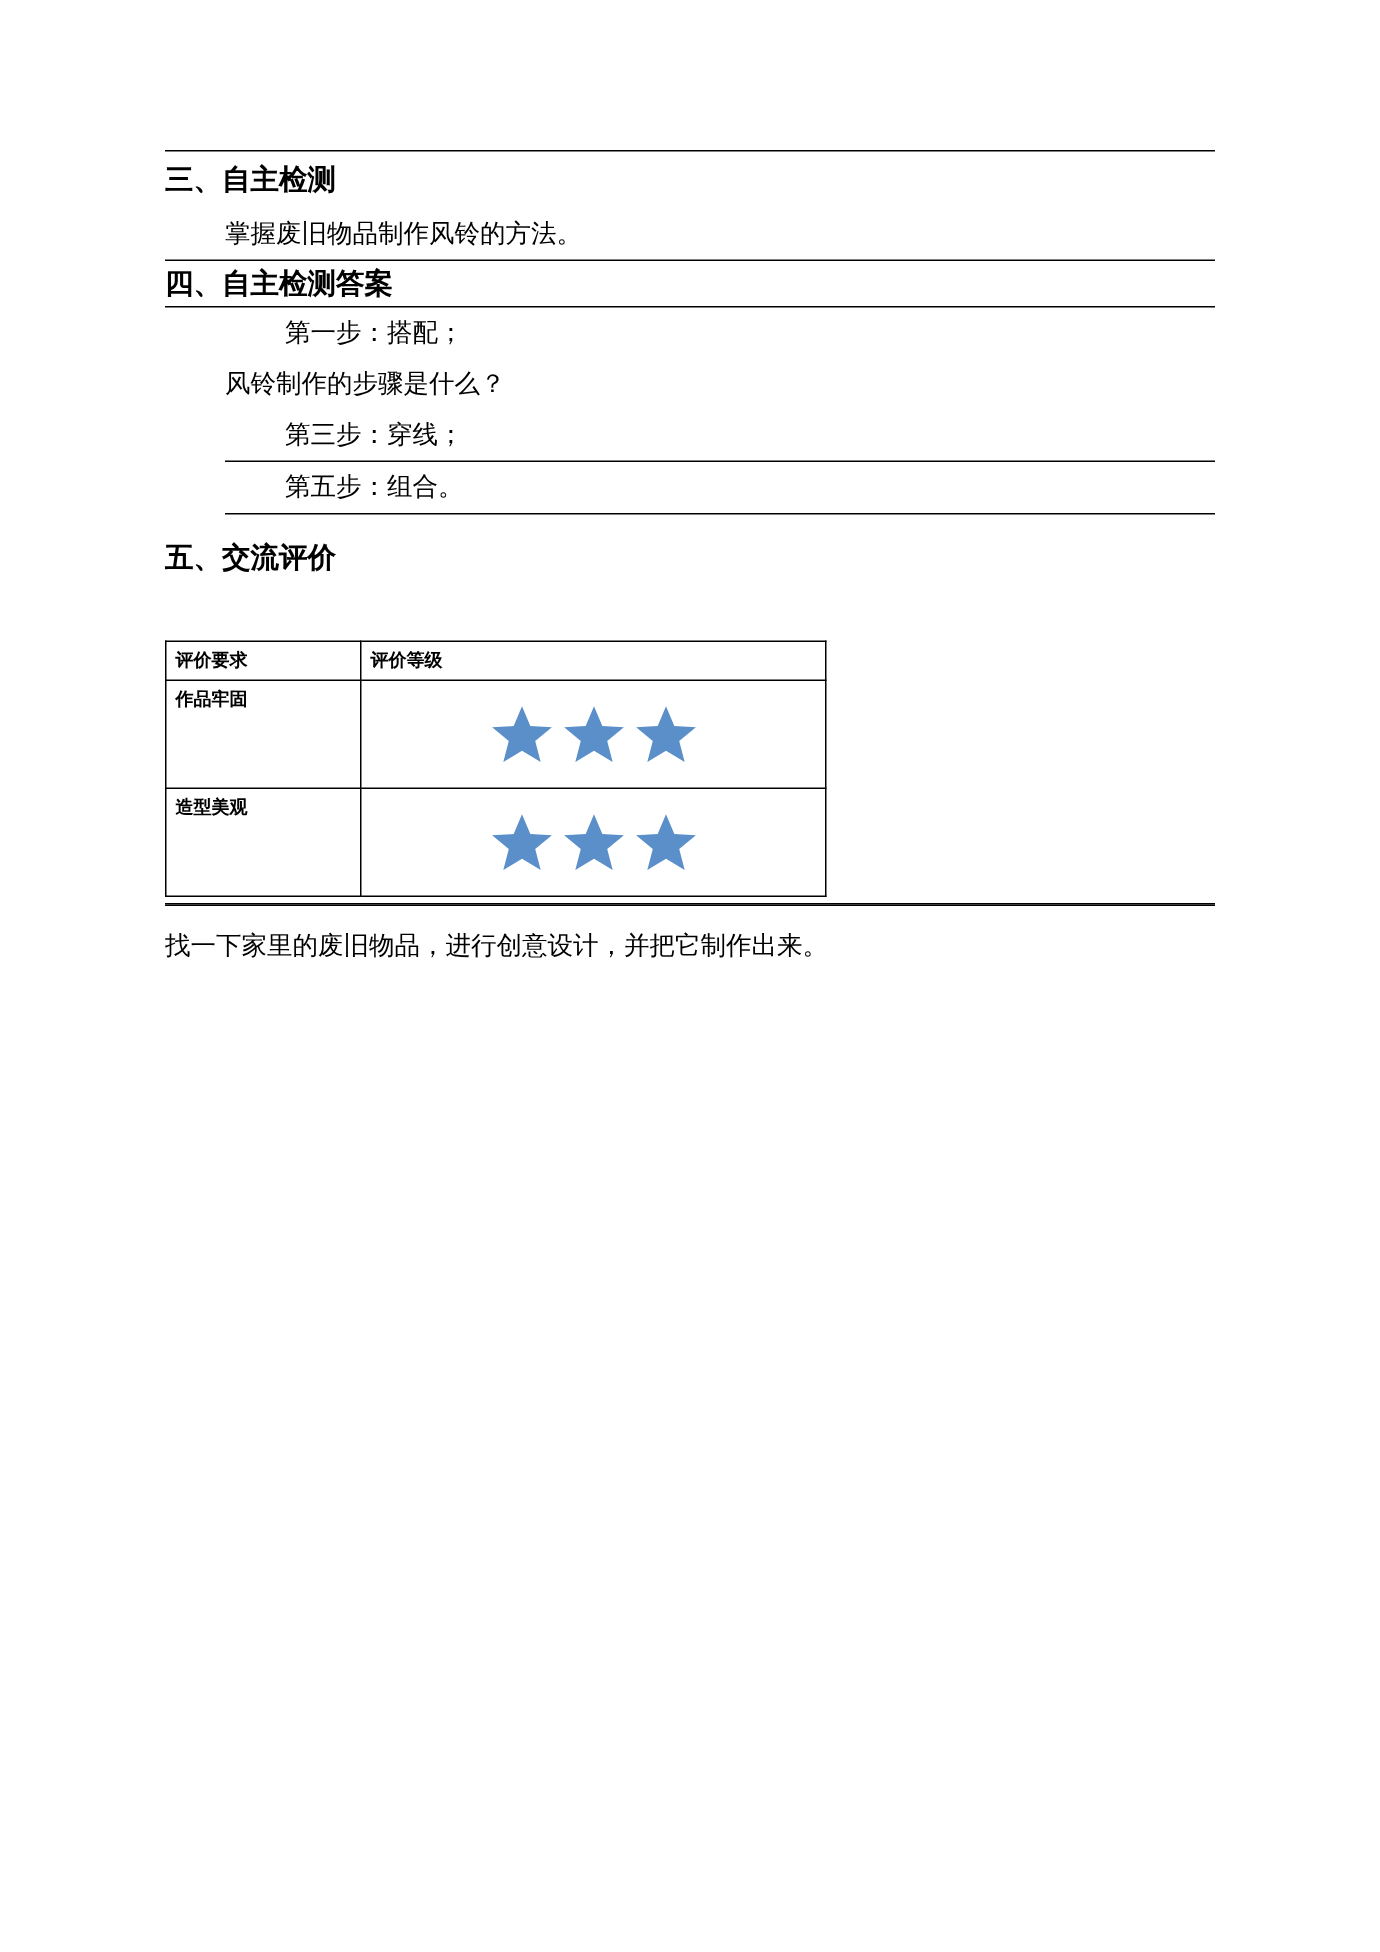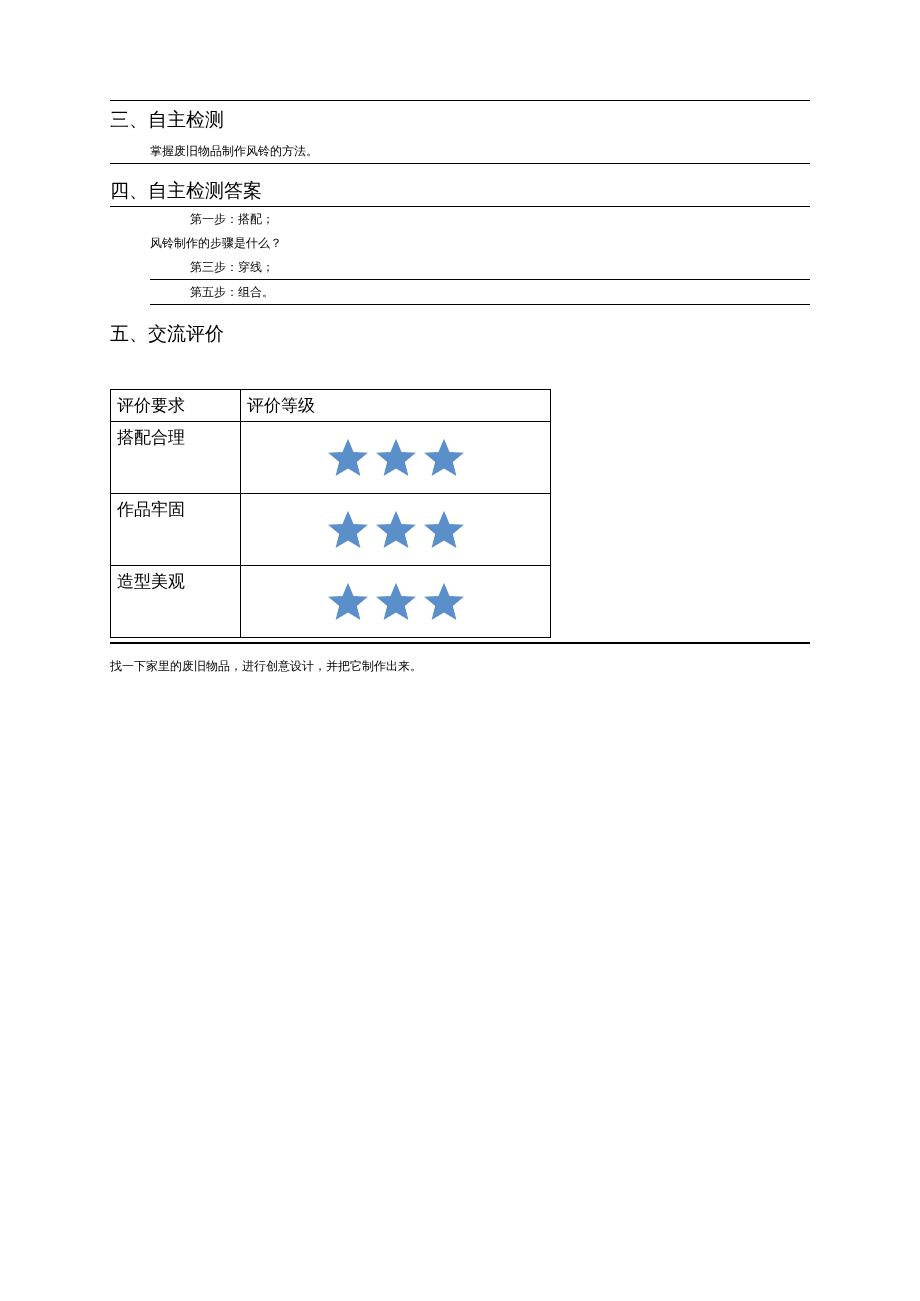--- a/index.html
+++ b/index.html
@@ -17,23 +17,24 @@
     position: relative;
   }
   .rule {
     border-top: 1px solid #000000;
     height: 0;
     width: 100%;
   }
   .section-heading {
     font-size: 19px;
     margin: 6px 0 6px 0;
+    font-weight: bold;
   }
   .body-text {
-    font-size: 12px;
+    font-size: 17px;
     line-height: 2.0;
   }
   .indent-1 {
     padding-left: 40px;
   }
   .indent-2 {
     padding-left: 80px;
   }
   .rule-short {
     border-top: 1px solid #000000;
@@ -41,22 +42,22 @@
     margin-left: 40px;
     width: calc(100% - 40px);
   }
   .eval-table {
     border-collapse: collapse;
     margin-top: 6px;
     margin-bottom: 4px;
   }
   .eval-table th, .eval-table td {
     border: 1px solid #000000;
-    font-size: 17px;
-    font-weight: normal;
+    font-size: 12px;
+    font-weight: bold;
     vertical-align: top;
     padding: 4px 6px;
     box-sizing: border-box;
   }
   .col-req {
     width: 130px;
     text-align: left;
   }
   .col-level {
     width: 310px;
@@ -78,21 +79,21 @@
   }
   .star-icon {
     width: 46px;
     height: 46px;
     fill: #5b8fc9;
   }
   .tight-bottom {
     margin-bottom: 2px;
   }
   .tight-top {
-    margin-top: 14px;
+    margin-top: 2px;
   }
   .spacing-block {
     height: 10px;
   }
 </style>
 </head>
 <body>
 
 <div class="page">
 
@@ -122,36 +123,20 @@
 
 
   <table class="eval-table">
     <thead>
       <tr>
         <th class="col-req">评价要求</th>
         <th class="col-level col-level-header">评价等级</th>
       </tr>
     </thead>
     <tbody>
-      <tr>
-        <td class="col-req">搭配合理</td>
-        <td class="col-level stars-cell">
-          <div class="stars-row">
-            <svg class="star-icon" viewBox="0 0 24 24">
-                <polygon points="12,2 14.9,8.9 22.4,9.3 16.6,14.1 18.5,21.4 12,17.5 5.5,21.4 7.4,14.1 1.6,9.3 9.1,8.9"></polygon>
-              </svg>
-            <svg class="star-icon" viewBox="0 0 24 24">
-                <polygon points="12,2 14.9,8.9 22.4,9.3 16.6,14.1 18.5,21.4 12,17.5 5.5,21.4 7.4,14.1 1.6,9.3 9.1,8.9"></polygon>
-              </svg>
-            <svg class="star-icon" viewBox="0 0 24 24">
-                <polygon points="12,2 14.9,8.9 22.4,9.3 16.6,14.1 18.5,21.4 12,17.5 5.5,21.4 7.4,14.1 1.6,9.3 9.1,8.9"></polygon>
-              </svg>
-          </div>
-        </td>
-      </tr>
       <tr>
         <td class="col-req">作品牢固</td>
         <td class="col-level stars-cell">
           <div class="stars-row">
             <svg class="star-icon" viewBox="0 0 24 24">
                 <polygon points="12,2 14.9,8.9 22.4,9.3 16.6,14.1 18.5,21.4 12,17.5 5.5,21.4 7.4,14.1 1.6,9.3 9.1,8.9"></polygon>
               </svg>
             <svg class="star-icon" viewBox="0 0 24 24">
                 <polygon points="12,2 14.9,8.9 22.4,9.3 16.6,14.1 18.5,21.4 12,17.5 5.5,21.4 7.4,14.1 1.6,9.3 9.1,8.9"></polygon>
               </svg>

